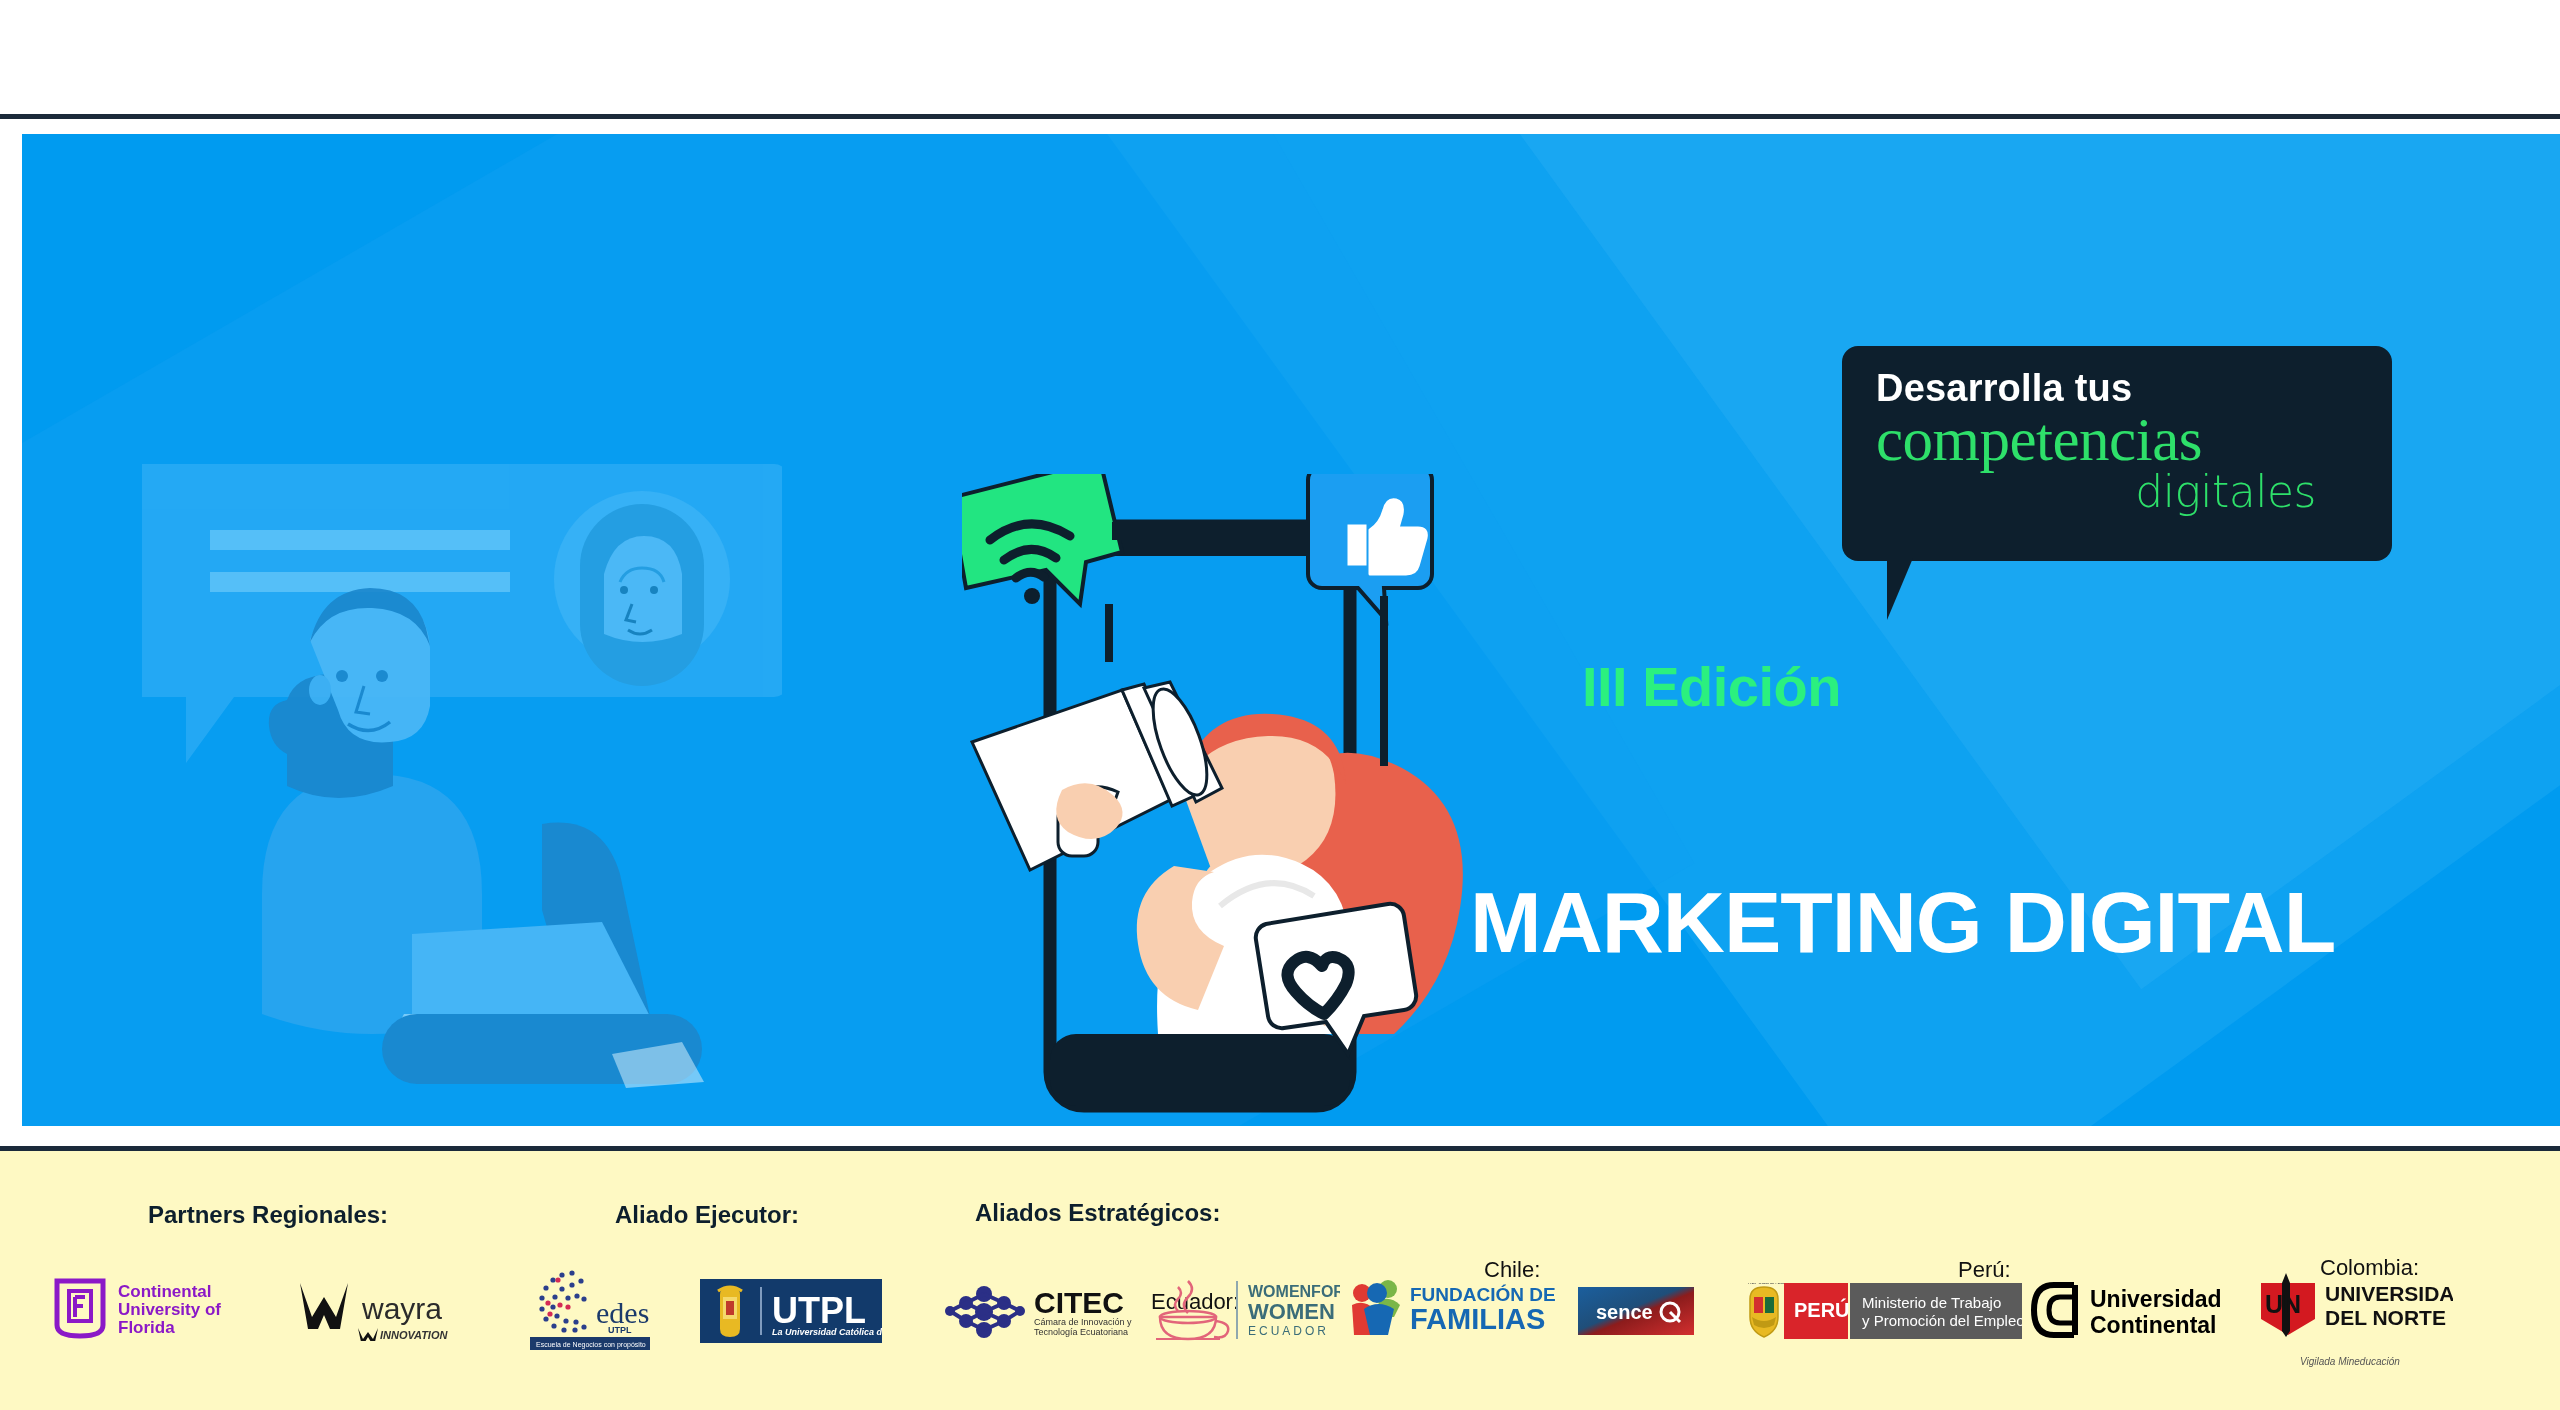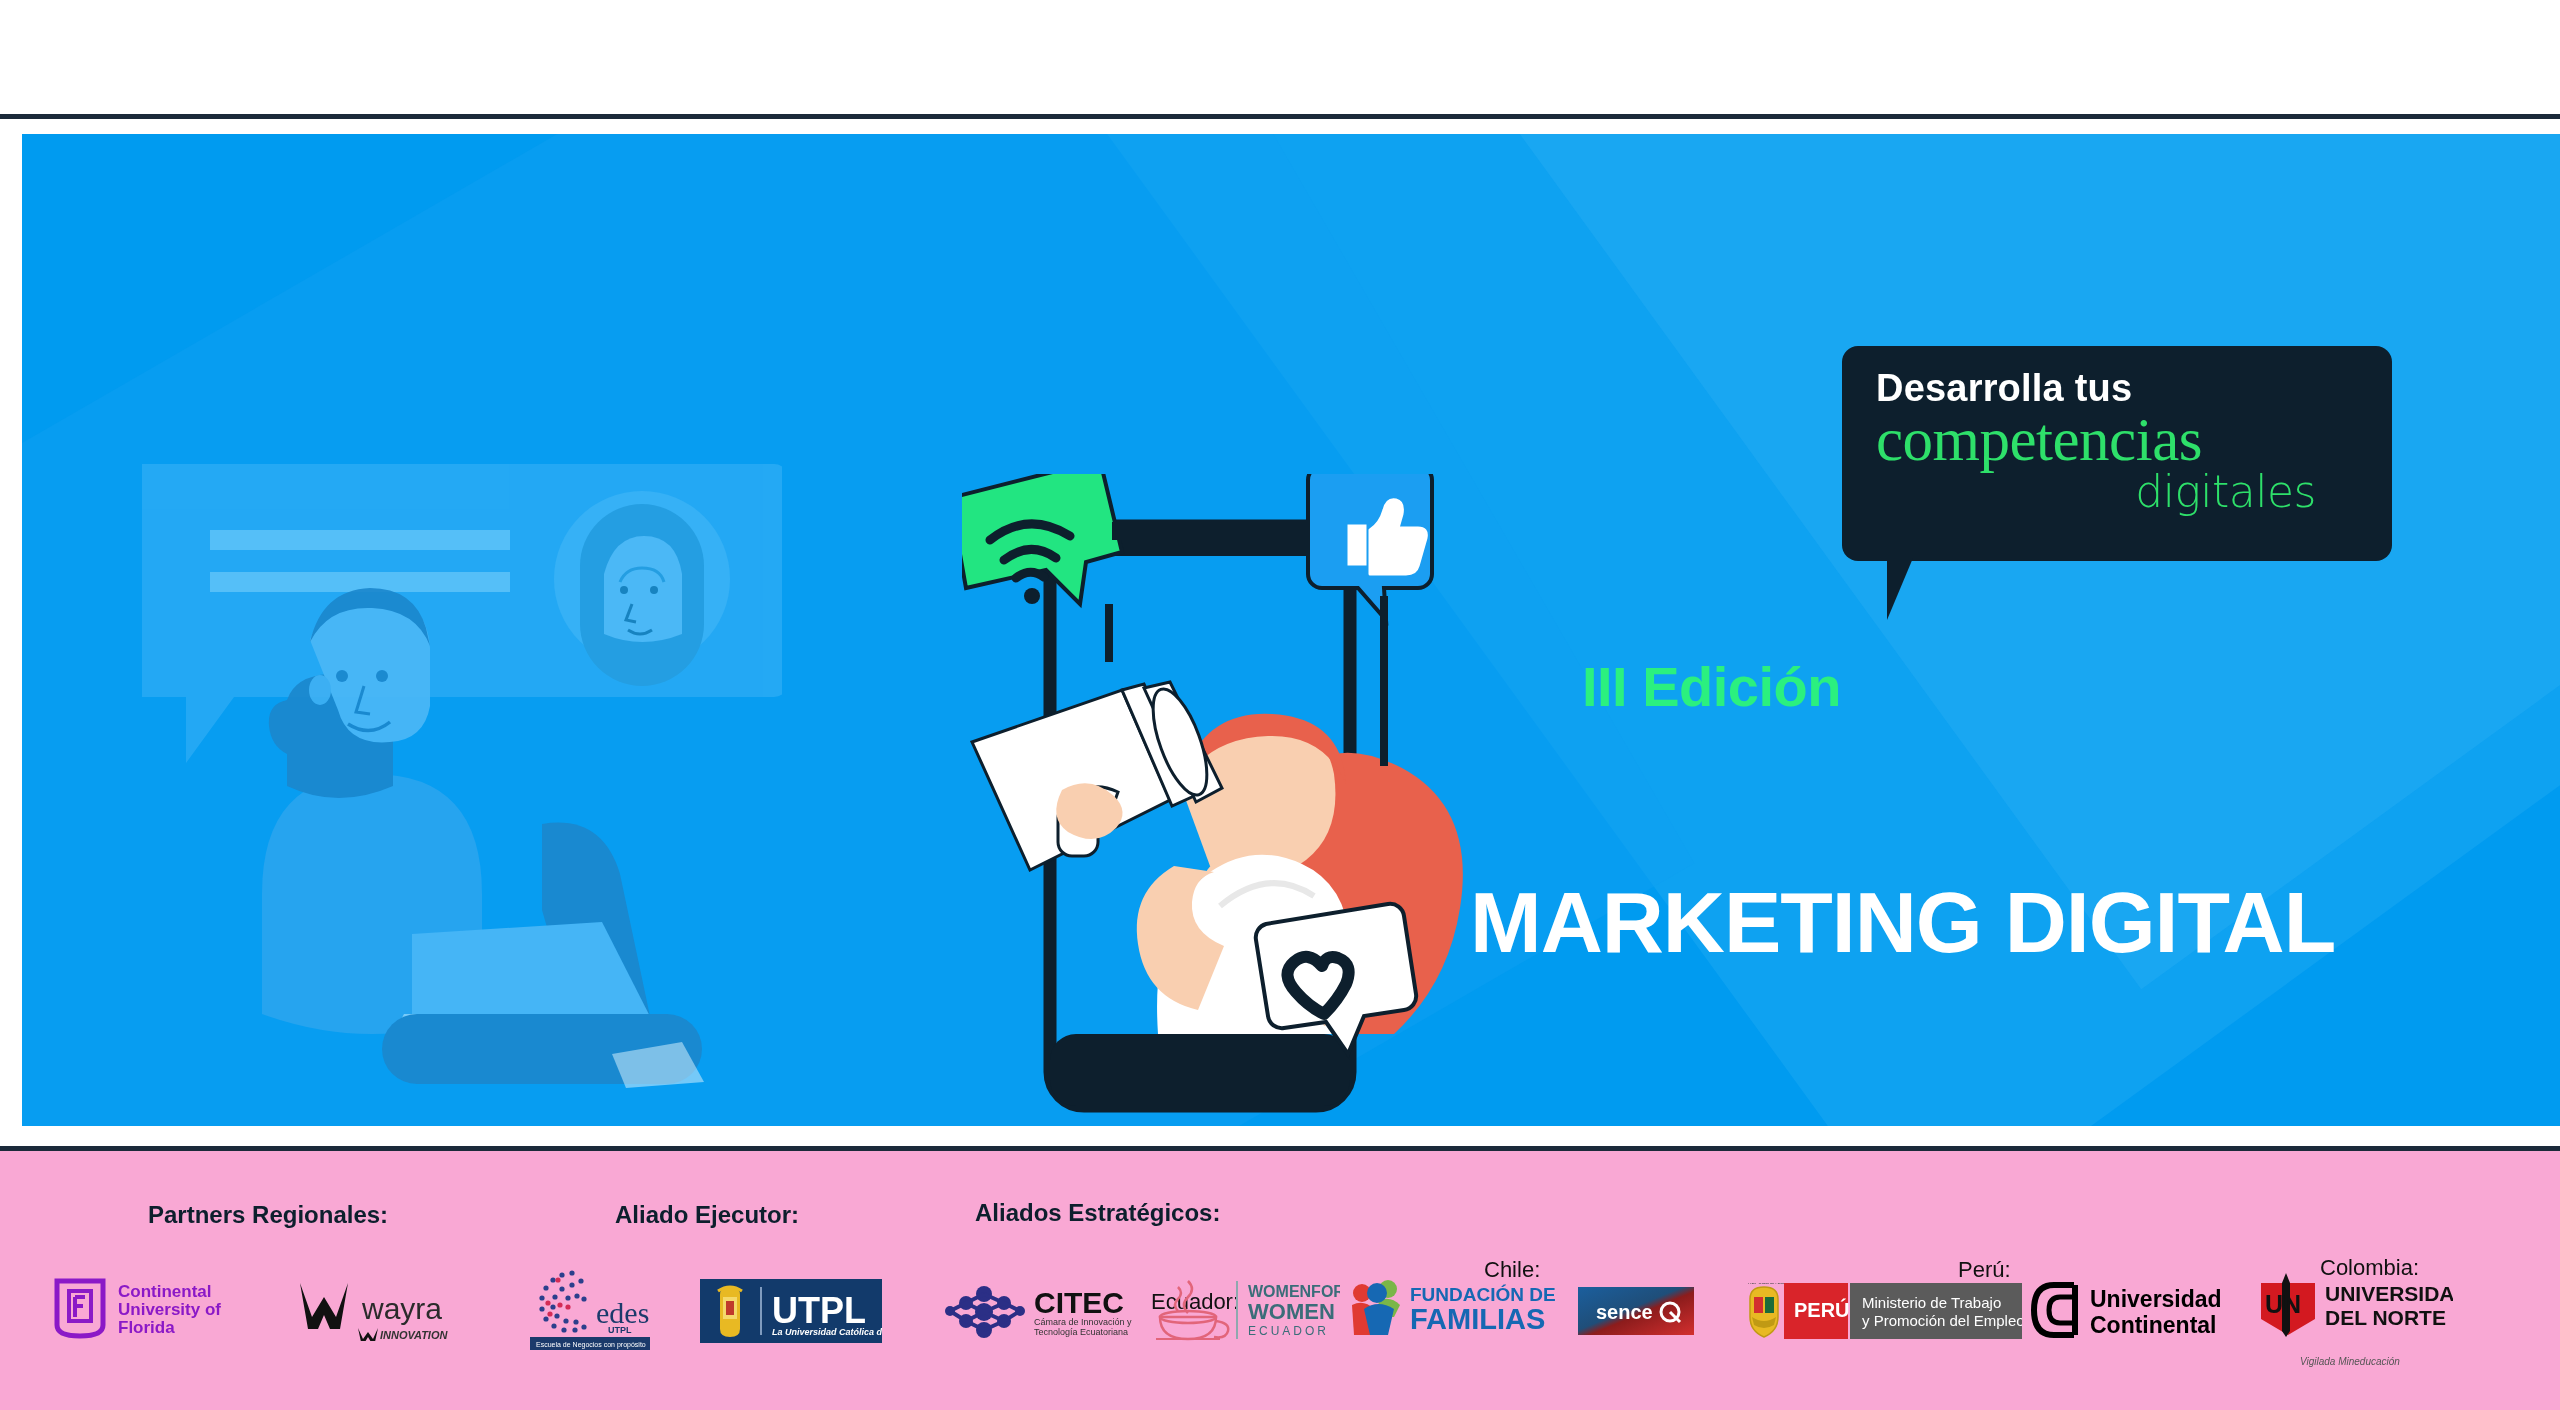--- a/index.html
+++ b/index.html
@@ -46,21 +46,21 @@
               font-family:"DejaVu Sans", sans-serif; letter-spacing:-4px; line-height:1; z-index:3; }
   .mkt { position:absolute; left:1448px; top:745px; font-size:86px; font-weight:700; color:#ffffff;
          letter-spacing:-1px; line-height:1; z-index:5; }
   .hashtag { position:absolute; left:1508px; top:840px; font-size:104px; font-weight:700; color:#2bf07f;
              letter-spacing:-2px; line-height:1; z-index:5; }
 
   
   .rule-bottom { position:absolute; left:0; top:1146px; width:2560px; height:5px; background:#1b2a3a; }
 
   
-  .footer { position:absolute; left:0; top:1151px; width:2560px; height:259px; background:#f9a8d4; }
+  .footer { position:absolute; left:0; top:1151px; width:2560px; height:259px; background:#fef9c3; }
   .sec-label { position:absolute; font-size:24px; font-weight:700; color:#0d1f2d; white-space:nowrap; }
   .country-label { position:absolute; font-size:22px; font-weight:400; color:#111; white-space:nowrap; }
   .logo { position:absolute; }
 </style>
 </head>
 <body>
 
 <div class="page">
 
   <div class="top-strip"></div>

